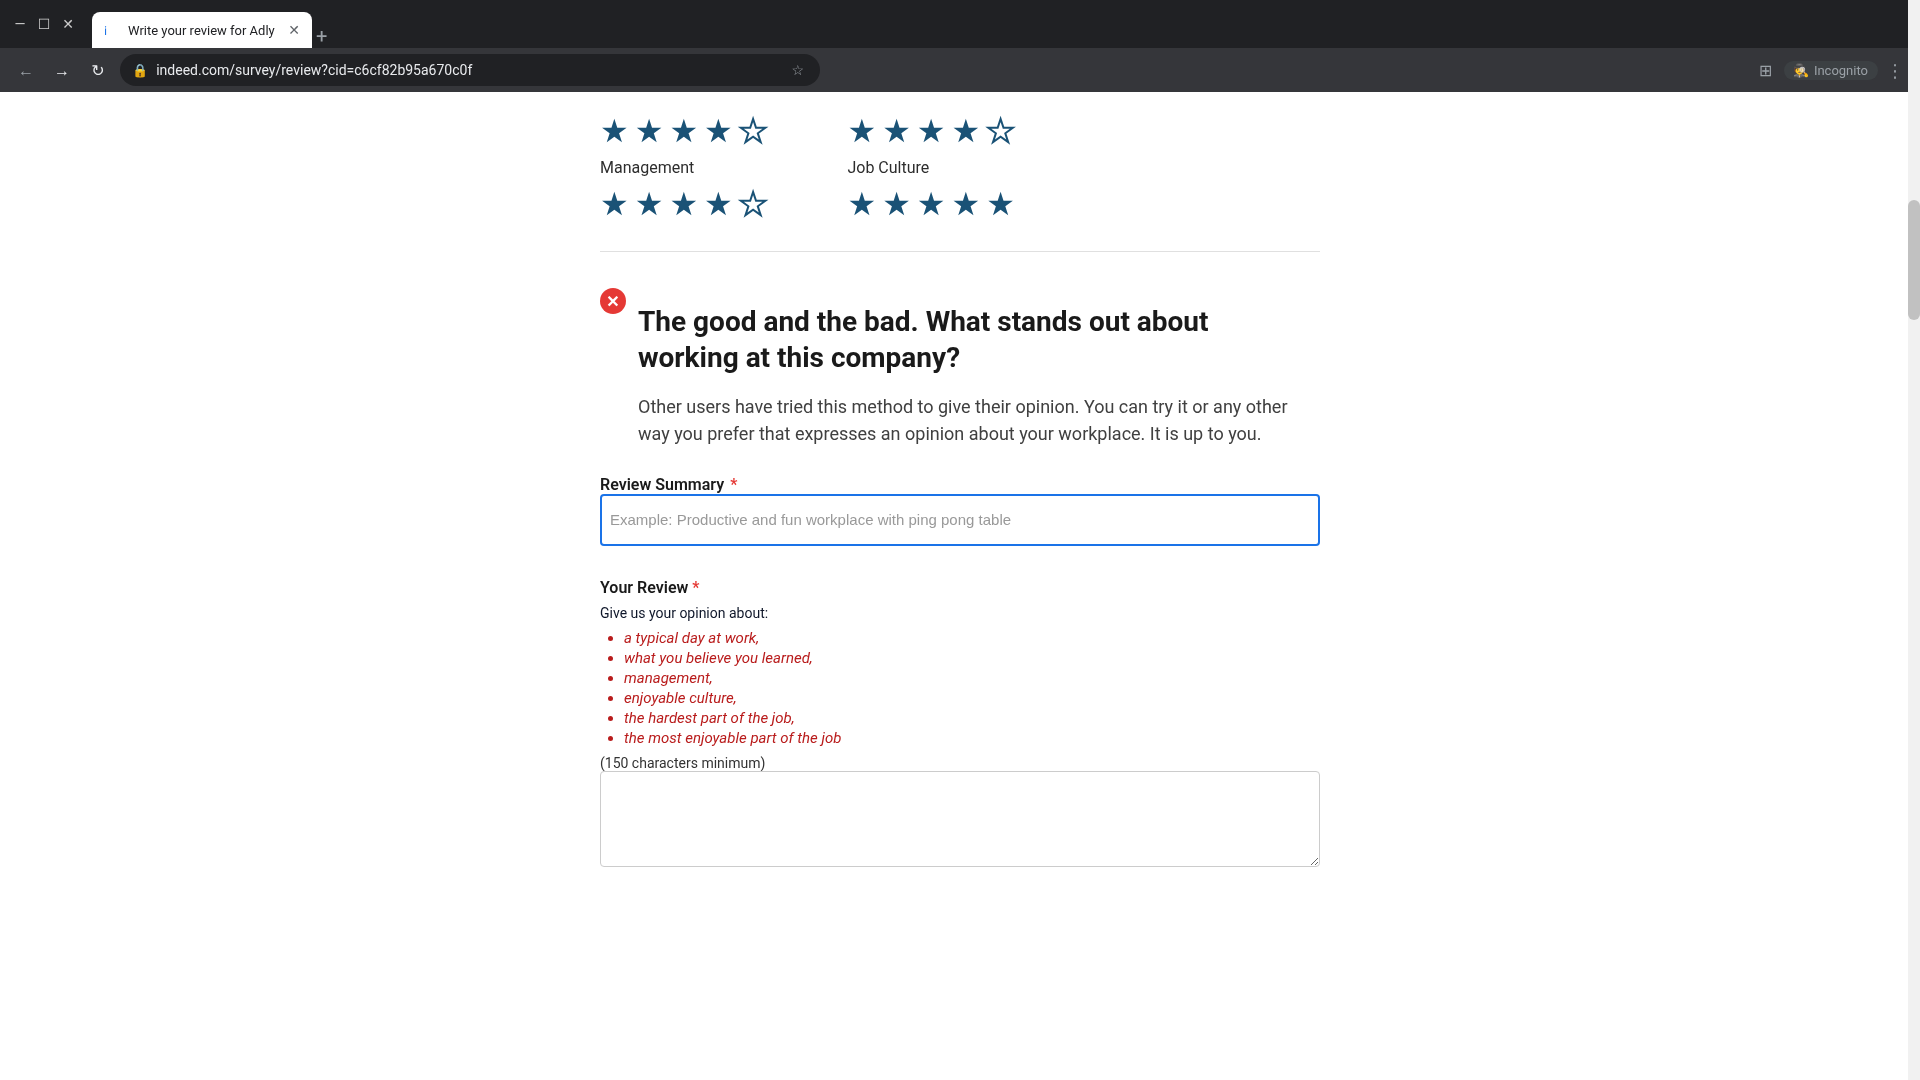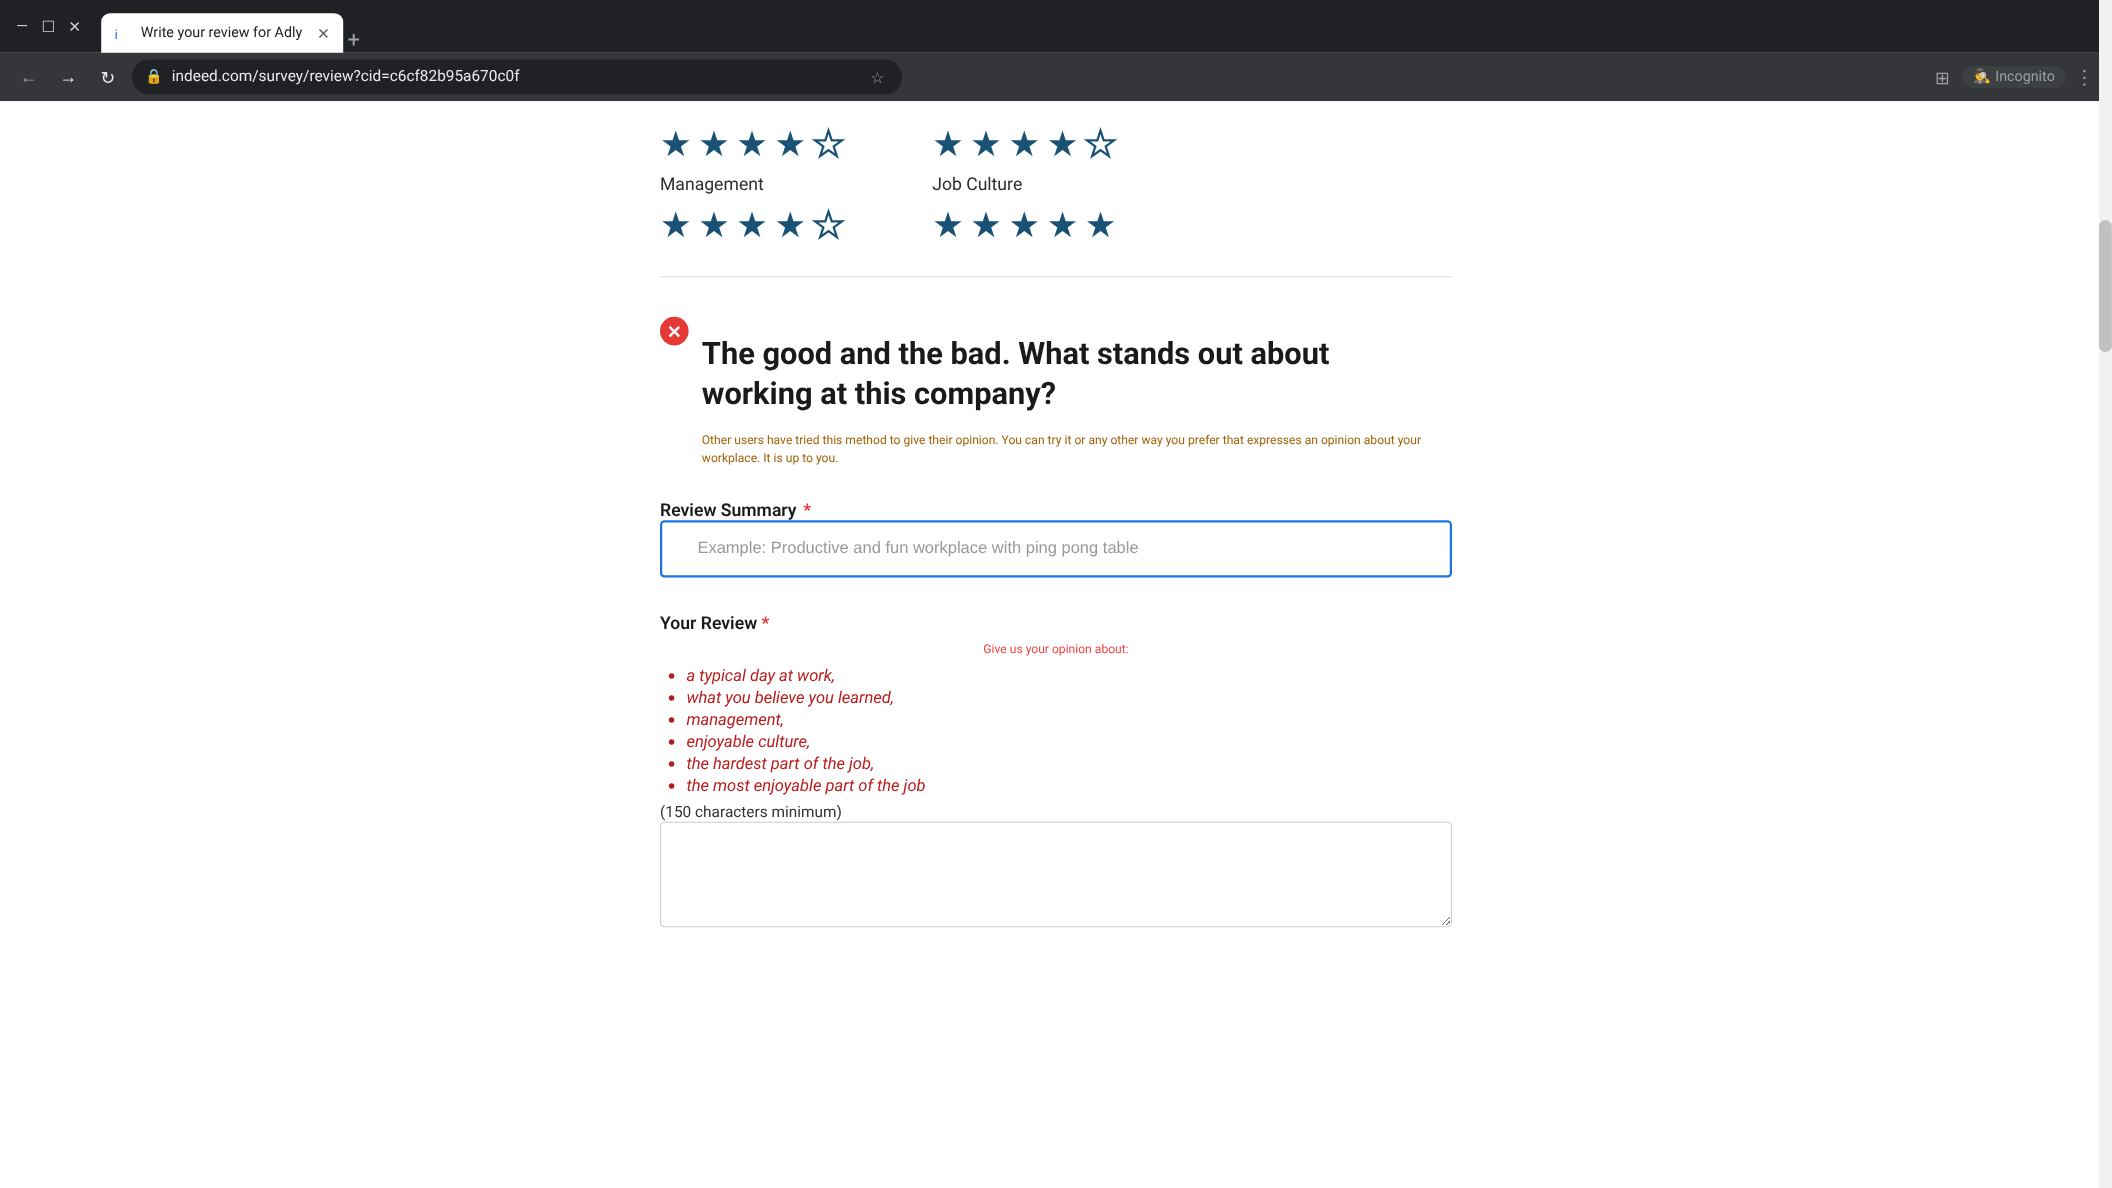--- a/index.html
+++ b/index.html
@@ -187,63 +187,62 @@
       margin-top: 4px;
     }
     .question-title {
       font-size: 28px;
       font-weight: 700;
       color: #1a1a1a;
       line-height: 1.3;
       margin-top: 20px;
     }
     .question-desc {
-      font-size: 11px;
-      color: #a16207;
+      font-size: 18px;
+      color: #404040;
       line-height: 1.5;
       margin-left: 38px;
     }
 
     
     .field-label {
       font-size: 16px;
       font-weight: 600;
       color: #1a1a1a;
     }
     .field-label .required-star {
       color: #e53935;
       margin-left: 2px;
     }
     .text-input {
       width: 100%;
       height: 52px;
       border: 2px solid #1a73e8;
       border-radius: 4px;
-      padding: 0 32px;
+      padding: 0 8px;
       font-size: 15px;
       color: #555;
       outline: none;
       margin-bottom: 24px;
     }
     .text-input::placeholder { color: #999; }
 
     
     .review-section { margin-top: 8px; }
     .review-label {
       font-size: 16px;
       font-weight: 600;
       color: #1a1a1a;
       margin-bottom: 8px;
     }
     .review-label .required-star { color: #e53935; }
     .review-prompt {
-      font-size: 11px;
-      color: #ef4444;
+      font-size: 14px;
+      color: #0f172a;
       margin-bottom: 8px;
-      text-align: center;
     }
     .review-list {
       list-style: disc;
       padding-left: 24px;
       margin-bottom: 8px;
     }
     .review-list li {
       font-size: 15px;
       color: #b91c1c;
       margin-bottom: 2px;

